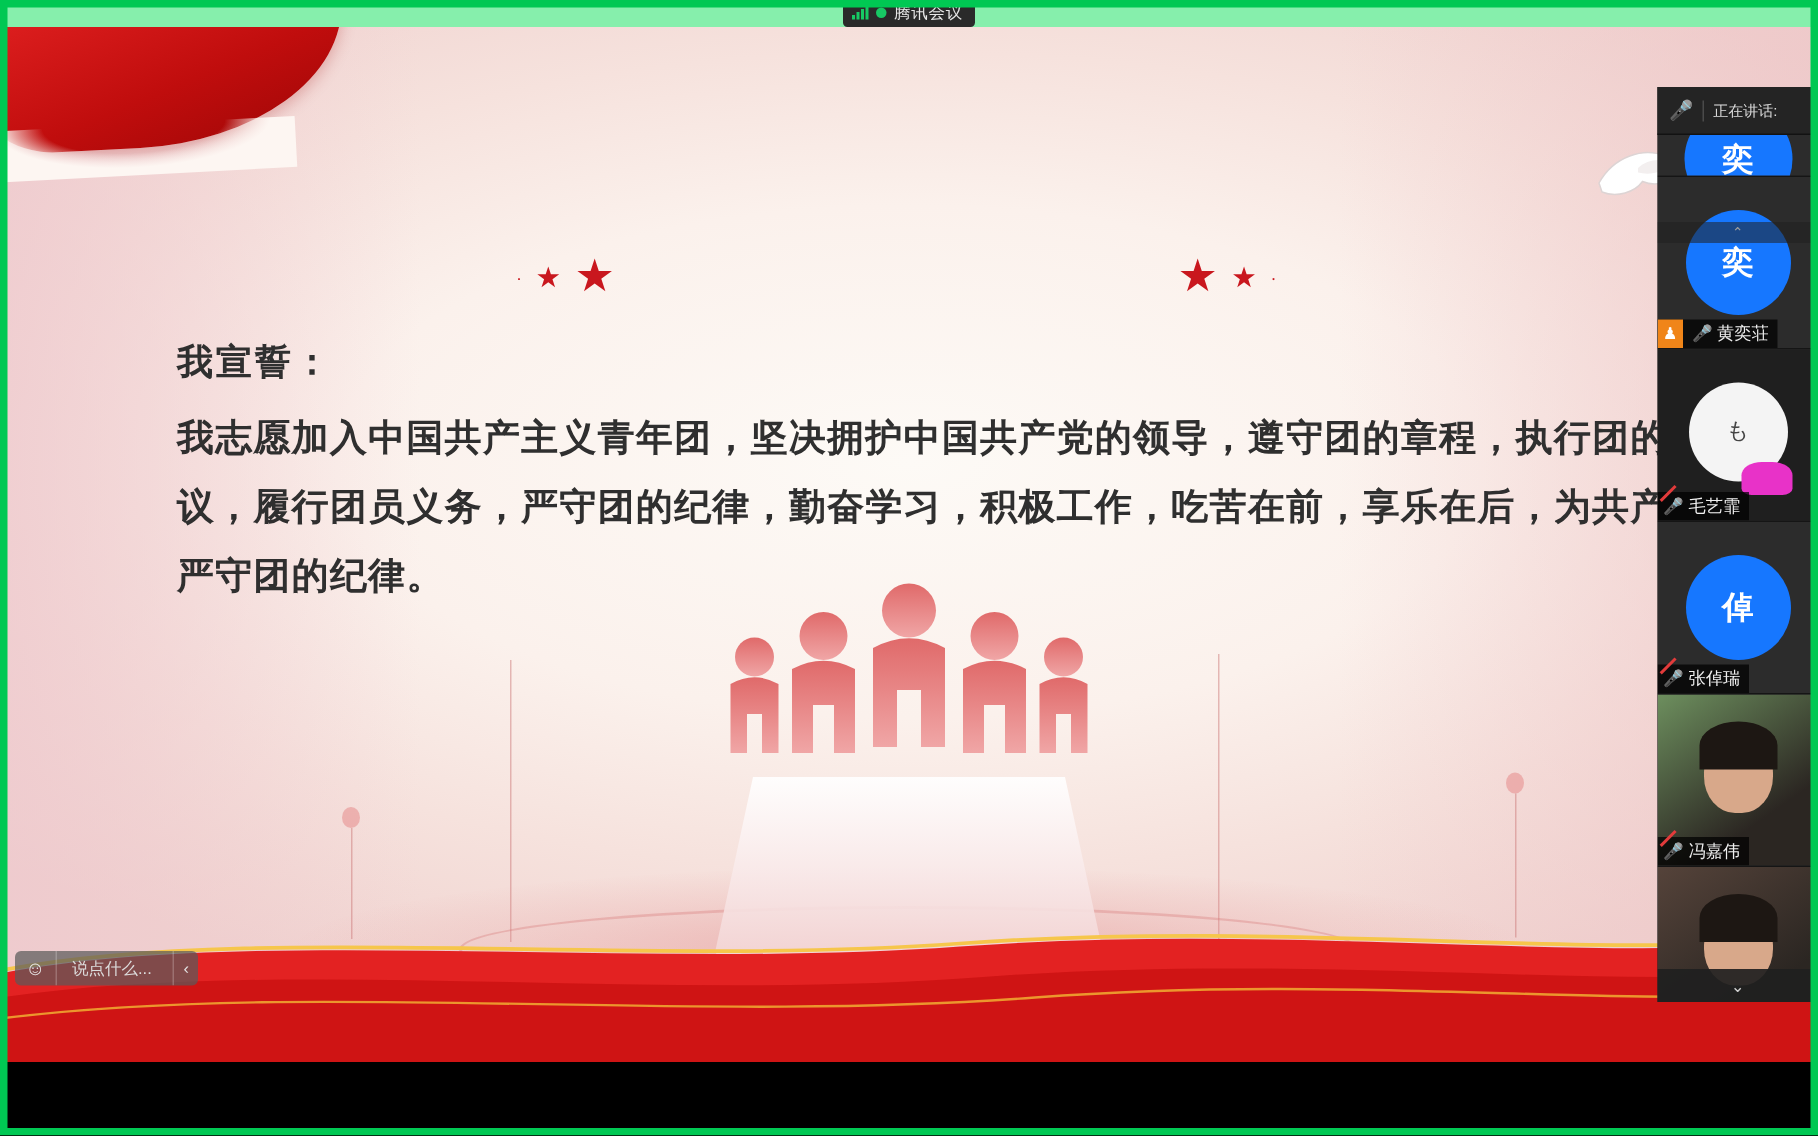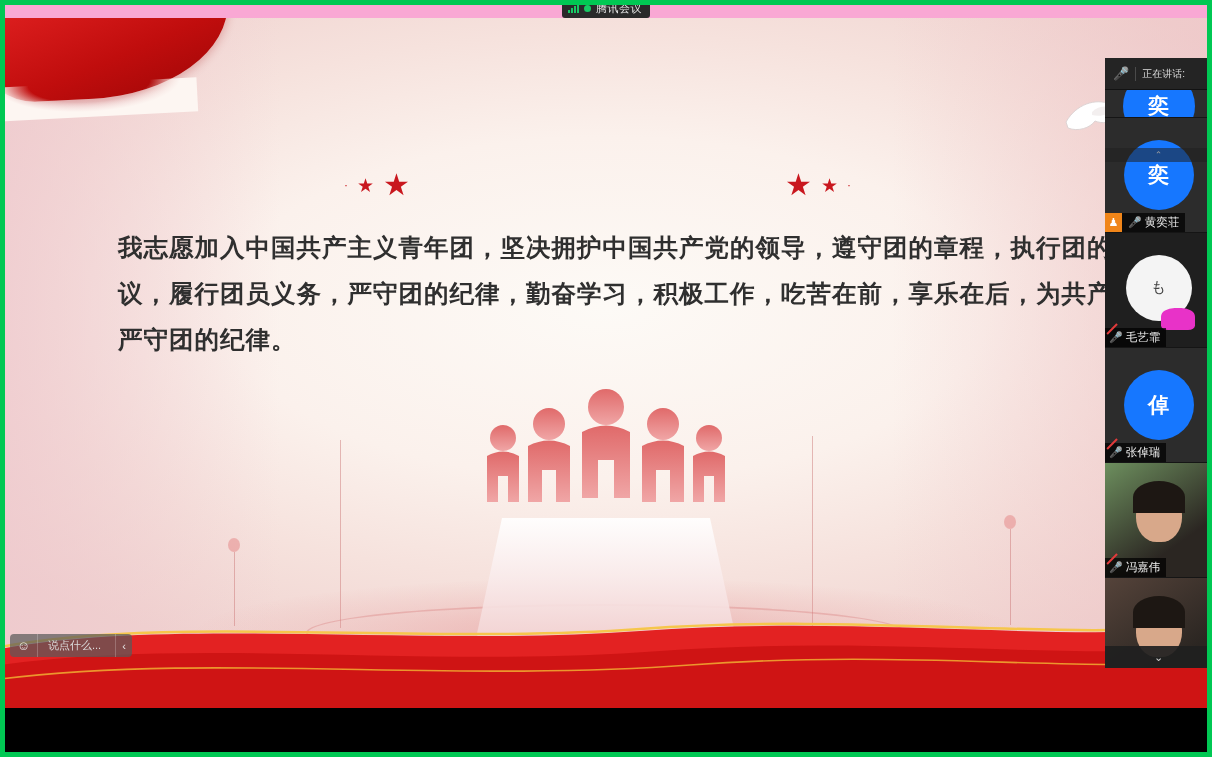--- a/index.html
+++ b/index.html
@@ -12,21 +12,21 @@
   
   #share-frame{
     position:absolute; left:0; top:0; width:1212px; height:757px;
     border:5px solid #00c853; 
     z-index:40; pointer-events:none;
   }
 
   
   #topbar{
     position:absolute; left:0; top:0; width:1212px; height:18px;
-    background:#f9a8d4; z-index:30;
+    background:#86efac; z-index:30;
     display:flex; align-items:center; justify-content:center;
   }
   #topbar .pill{
     display:flex; align-items:center; gap:5px;
     background:#2a2a2a; border-radius:3px; padding:1px 8px 2px 6px;
   }
   .signal{ display:inline-flex; align-items:flex-end; gap:1px; height:9px; }
   .signal i{ display:block; width:2px; background:#17c964; }
   .signal i:nth-child(1){ height:3px; }
   .signal i:nth-child(2){ height:5px; }
@@ -248,20 +248,21 @@
       <span class="star" style="font-size:30px;">★</span>
     </div>
     <div class="stars right">
       <span class="star" style="font-size:30px;">★</span>
       <span class="star" style="font-size:19px;">★</span>
       <span class="star" style="font-size:12px;">·</span>
     </div>
 
 
     <div id="oath">
+      <div class="lead">我宣誓：</div>
       <div class="line">我志愿加入中国共产主义青年团，坚决拥护中国共产党的领导，遵守团的章程，执行团的决</div>
       <div class="line">议，履行团员义务，严守团的纪律，勤奋学习，积极工作，吃苦在前，享乐在后，为共产主</div>
       <div class="line">严守团的纪律。</div>
     </div>
 
     <div class="podium-glow"></div>
     <div class="podium-ring"></div>
     <div class="podium"></div>
     <svg class="crowd" viewBox="0 0 250 150">
       <defs>

